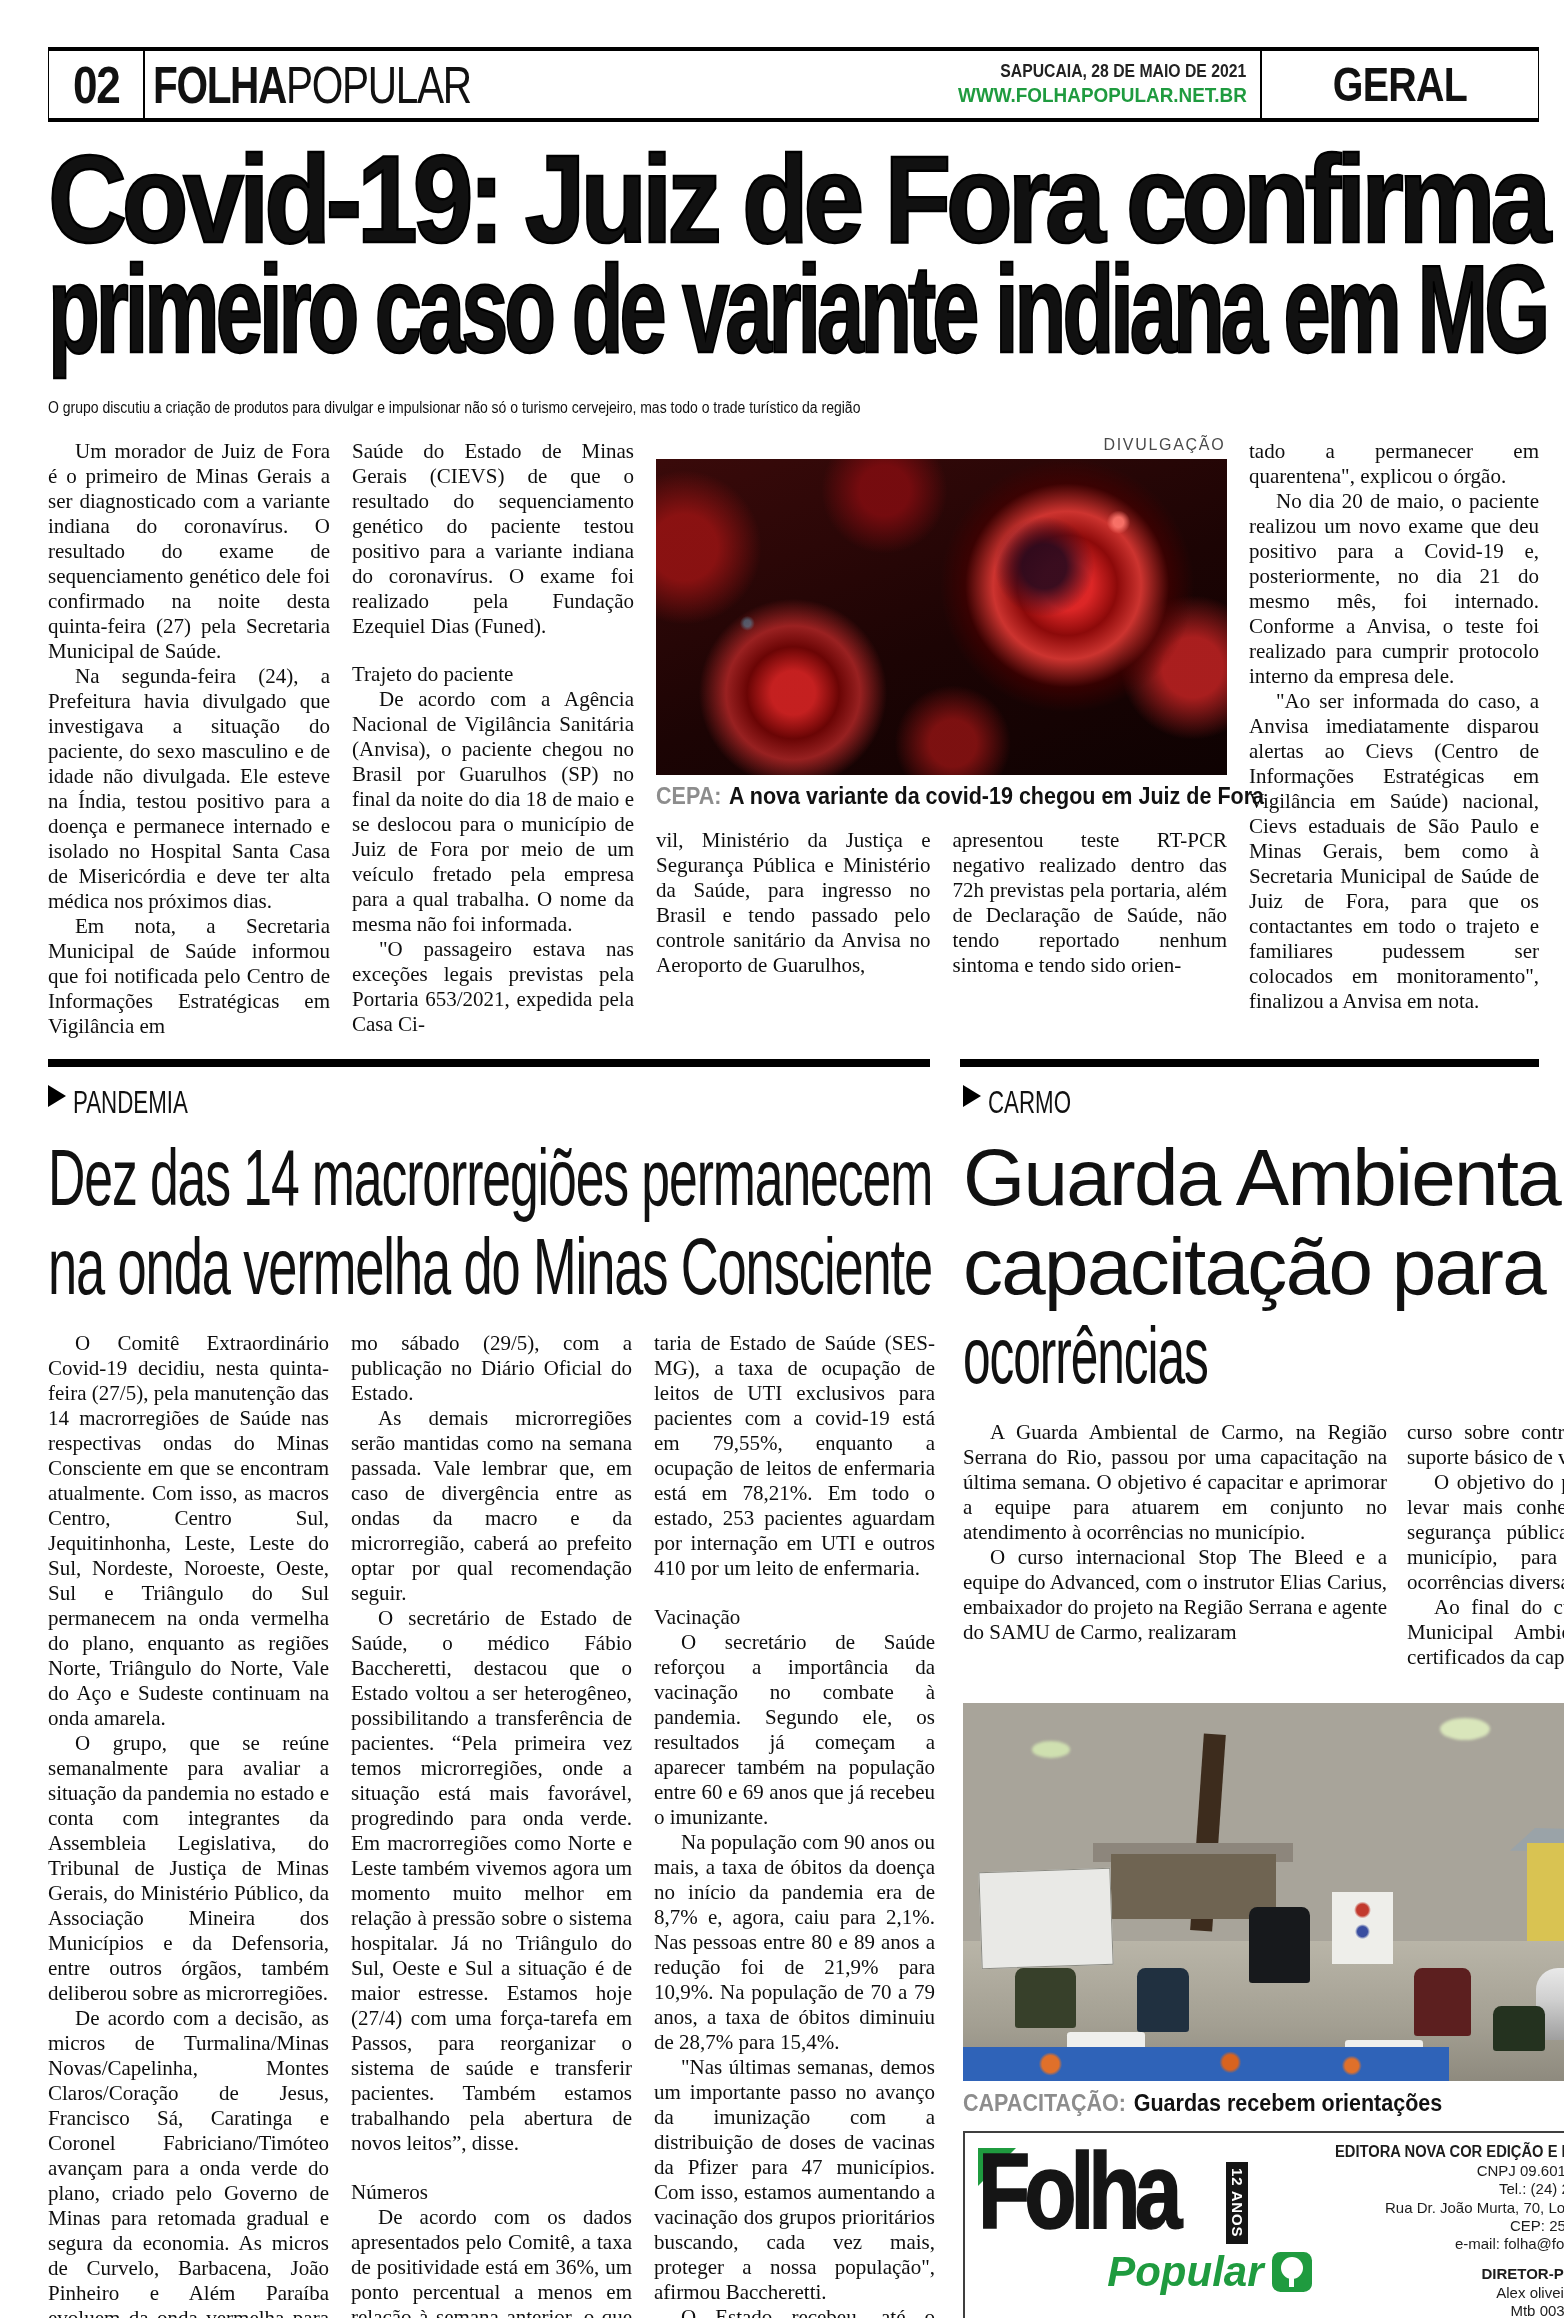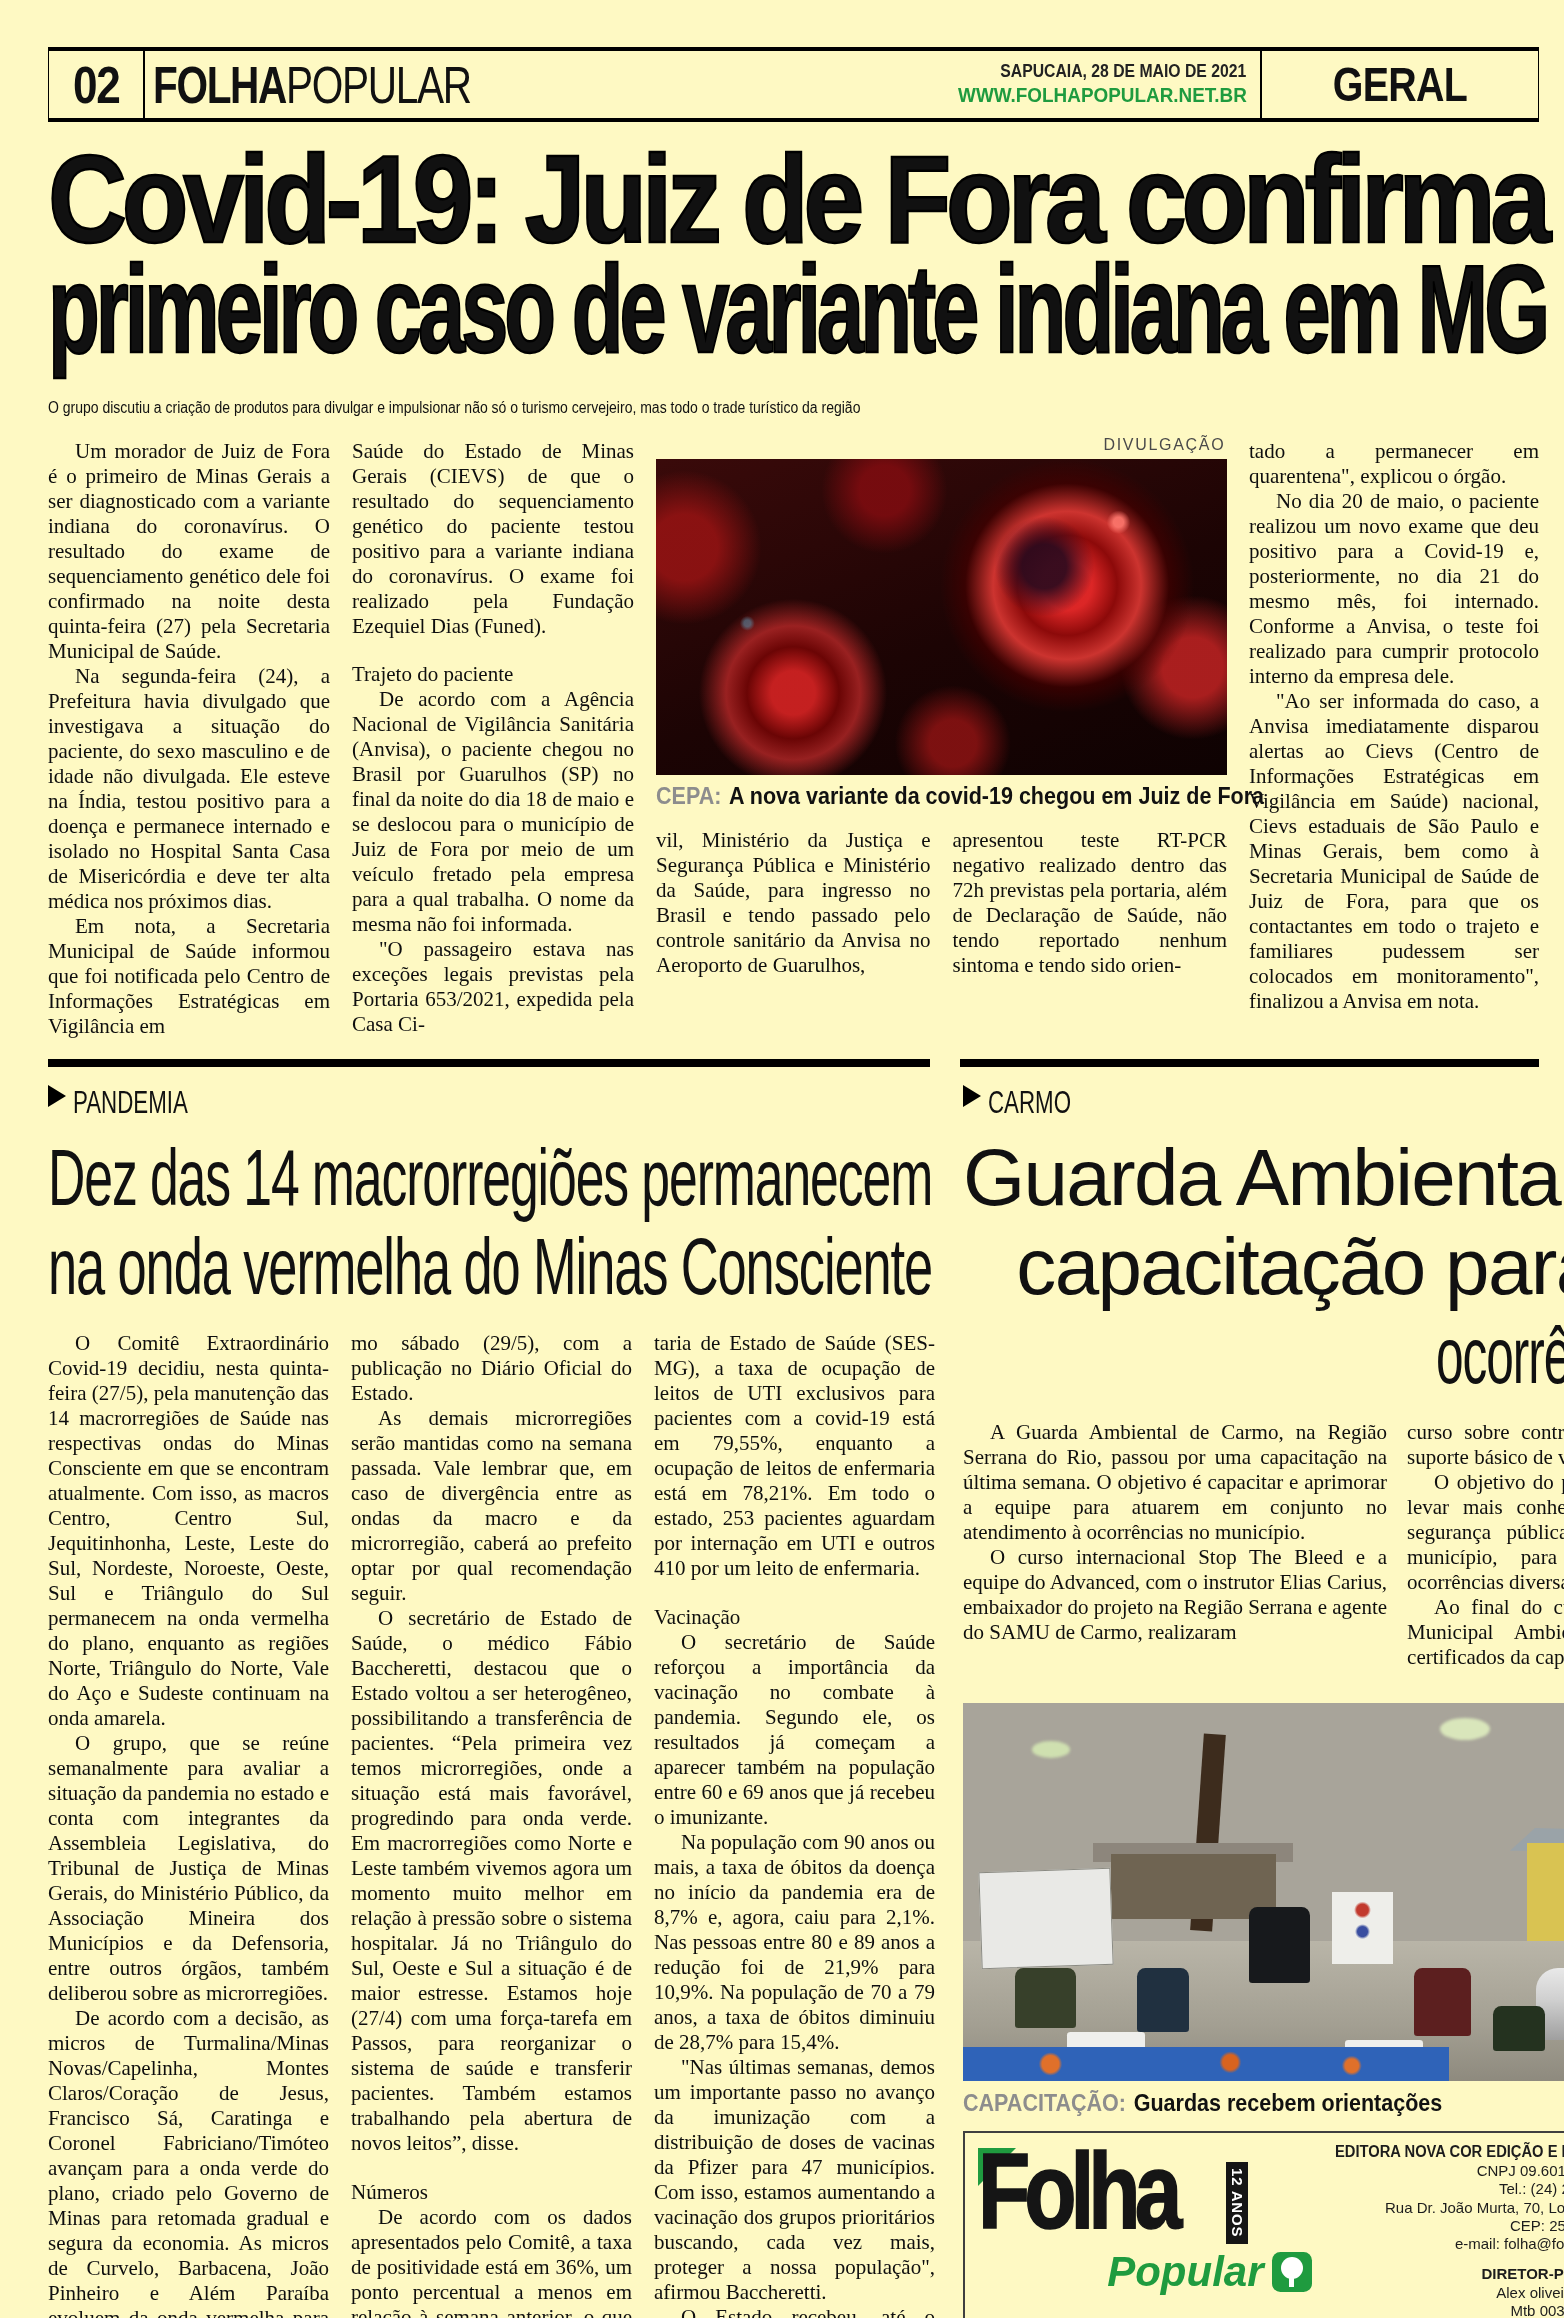--- a/index.html
+++ b/index.html
@@ -1,16 +1,16 @@
 <!DOCTYPE html>
 <html lang="pt" style="font-size:13.4px"><head>
 <meta charset="utf-8">
 <style>
   html,body{margin:0;padding:0;background:#888;}
-  .page{width:1564px;height:2319px;background:#fef9c3;margin:0 auto;position:relative;
+  .page{width:1564px;height:2319px;background:#ffffff;margin:0 auto;position:relative;
         box-sizing:border-box;padding:47px 25px 0 48px;color:#111;
         font-family:"Liberation Sans",sans-serif;overflow:hidden;}
 
   
   .topbar{height:75px;border:1.7px solid #000;border-top-width:4.2px;border-bottom-width:4.2px;
           display:flex;align-items:stretch;box-sizing:border-box;}
   .tb-num{width:94px;display:flex;align-items:center;justify-content:center;border-right:2.5px solid #000;}
   .num{font-size:52px;font-weight:900;display:inline-block;transform:scaleX(.85);letter-spacing:-1.7px;}
   .tb-mid{flex:1;display:flex;align-items:center;justify-content:space-between;
           padding:0 13.4px 0 8.4px;border-right:2.5px solid #000;}
@@ -64,21 +64,21 @@
   .divider{margin-top:20px;display:flex;height:7.5px;}
   .div-a{width:882px;background:#000;}
   .div-gap{width:30px;}
   .div-b{flex:1;background:#000;}
 
   
   .lower{margin-top:18.4px;display:grid;grid-template-columns:887px 1fr;column-gap:28px;}
   .kicker{display:flex;align-items:flex-start;gap:6.7px;height:30px;}
   .kick-tri{width:0;height:0;border-left:18.4px solid #000;border-top:11.7px solid transparent;border-bottom:11.7px solid transparent;}
   .kick-label{font-size:31px;font-weight:500;display:inline-block;transform:scaleX(.72);transform-origin:left center;white-space:nowrap;}
-  .hl-sec{margin-top:18.4px;text-align:right;}
+  .hl-sec{margin-top:18.4px;}
   .hl-sec .hl-line{height:89px;line-height:89px;}
   .hl-sec .fitw, .sx62{font-size:80px;font-weight:400;letter-spacing:-1.7px;}
   .sx62{display:inline-block;white-space:nowrap;transform:scaleX(.62);transform-origin:left center;}
   .p-body{margin-top:20px;display:grid;grid-template-columns:1fr 1fr 1fr;column-gap:22px;}
   .c-body{margin-top:20px;display:grid;grid-template-columns:1fr 1fr;column-gap:20px;}
   .carmo .credit{margin:10px 1.7px 5px 0;}
 
   
   .photo2{height:378px;position:relative;overflow:hidden;background:#a8a49a;}
   .p-trees{position:absolute;left:0;top:0;width:100%;height:64%;

